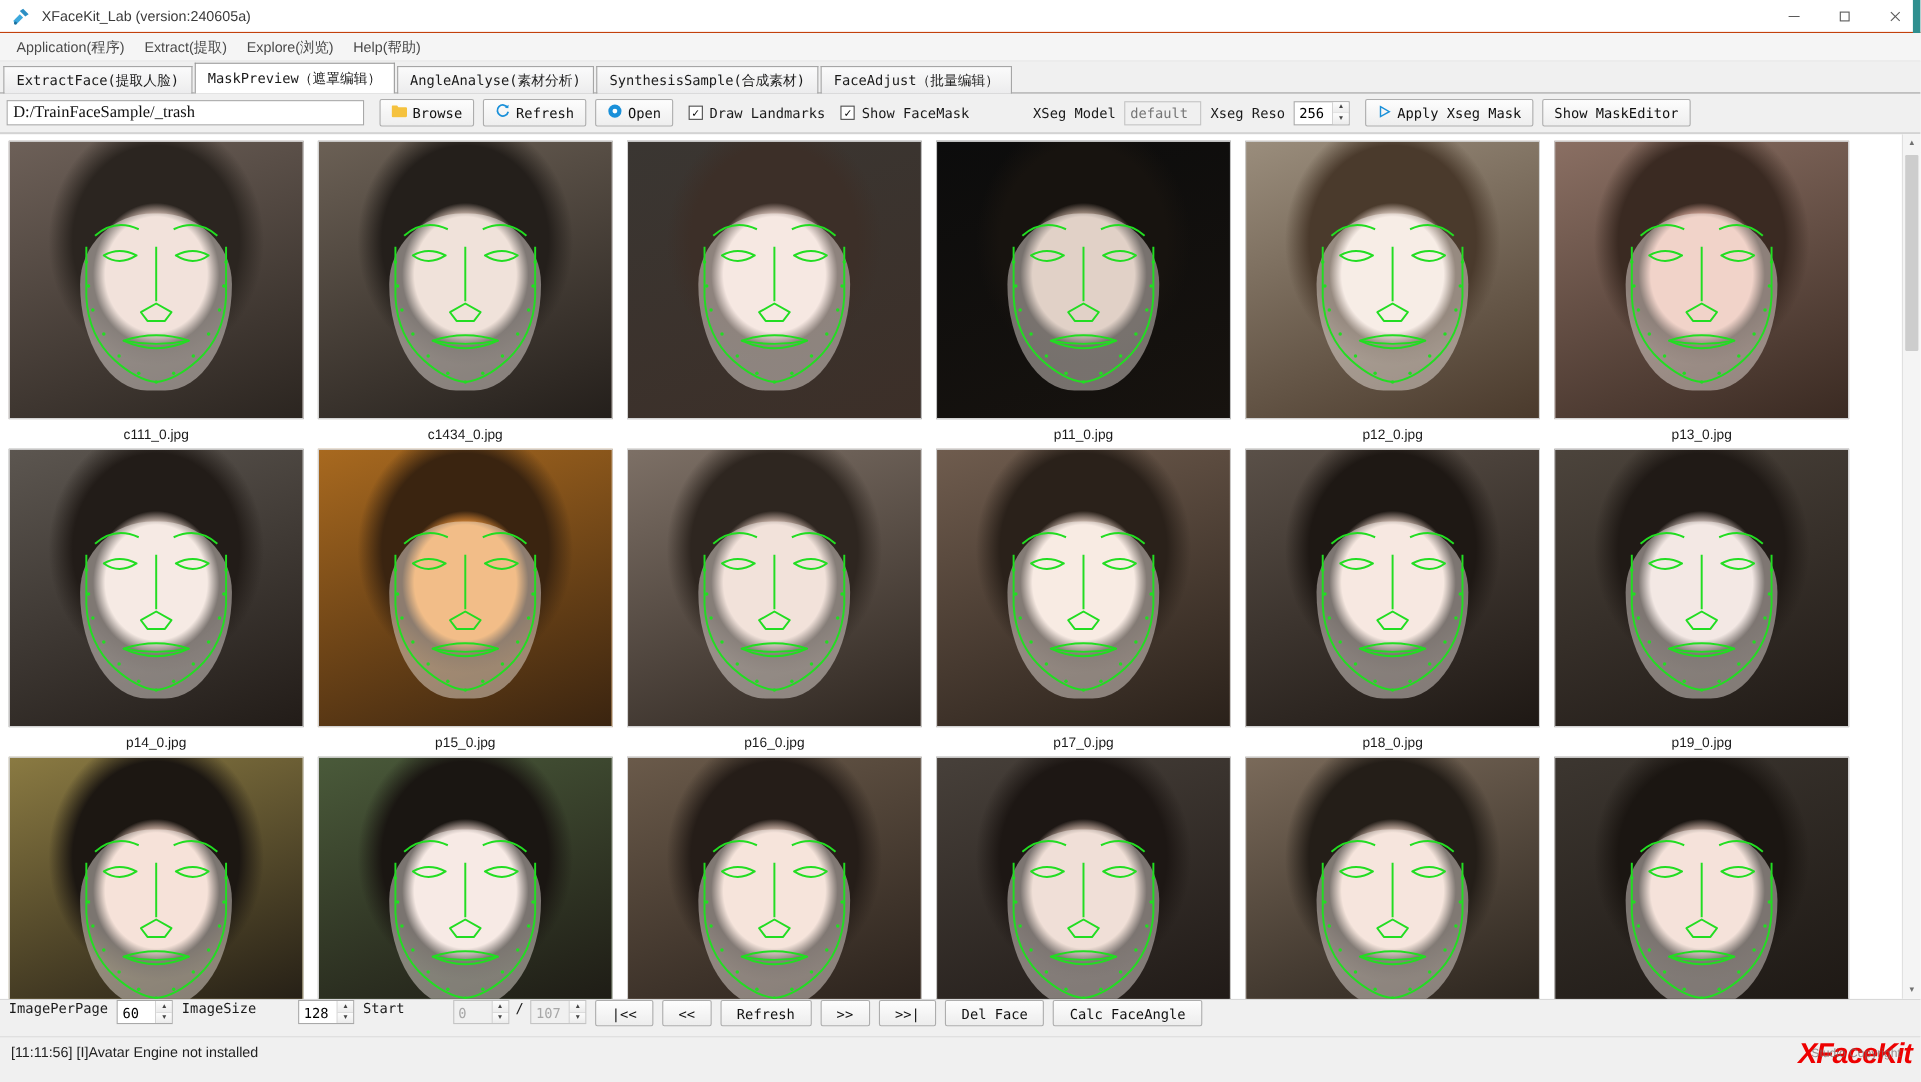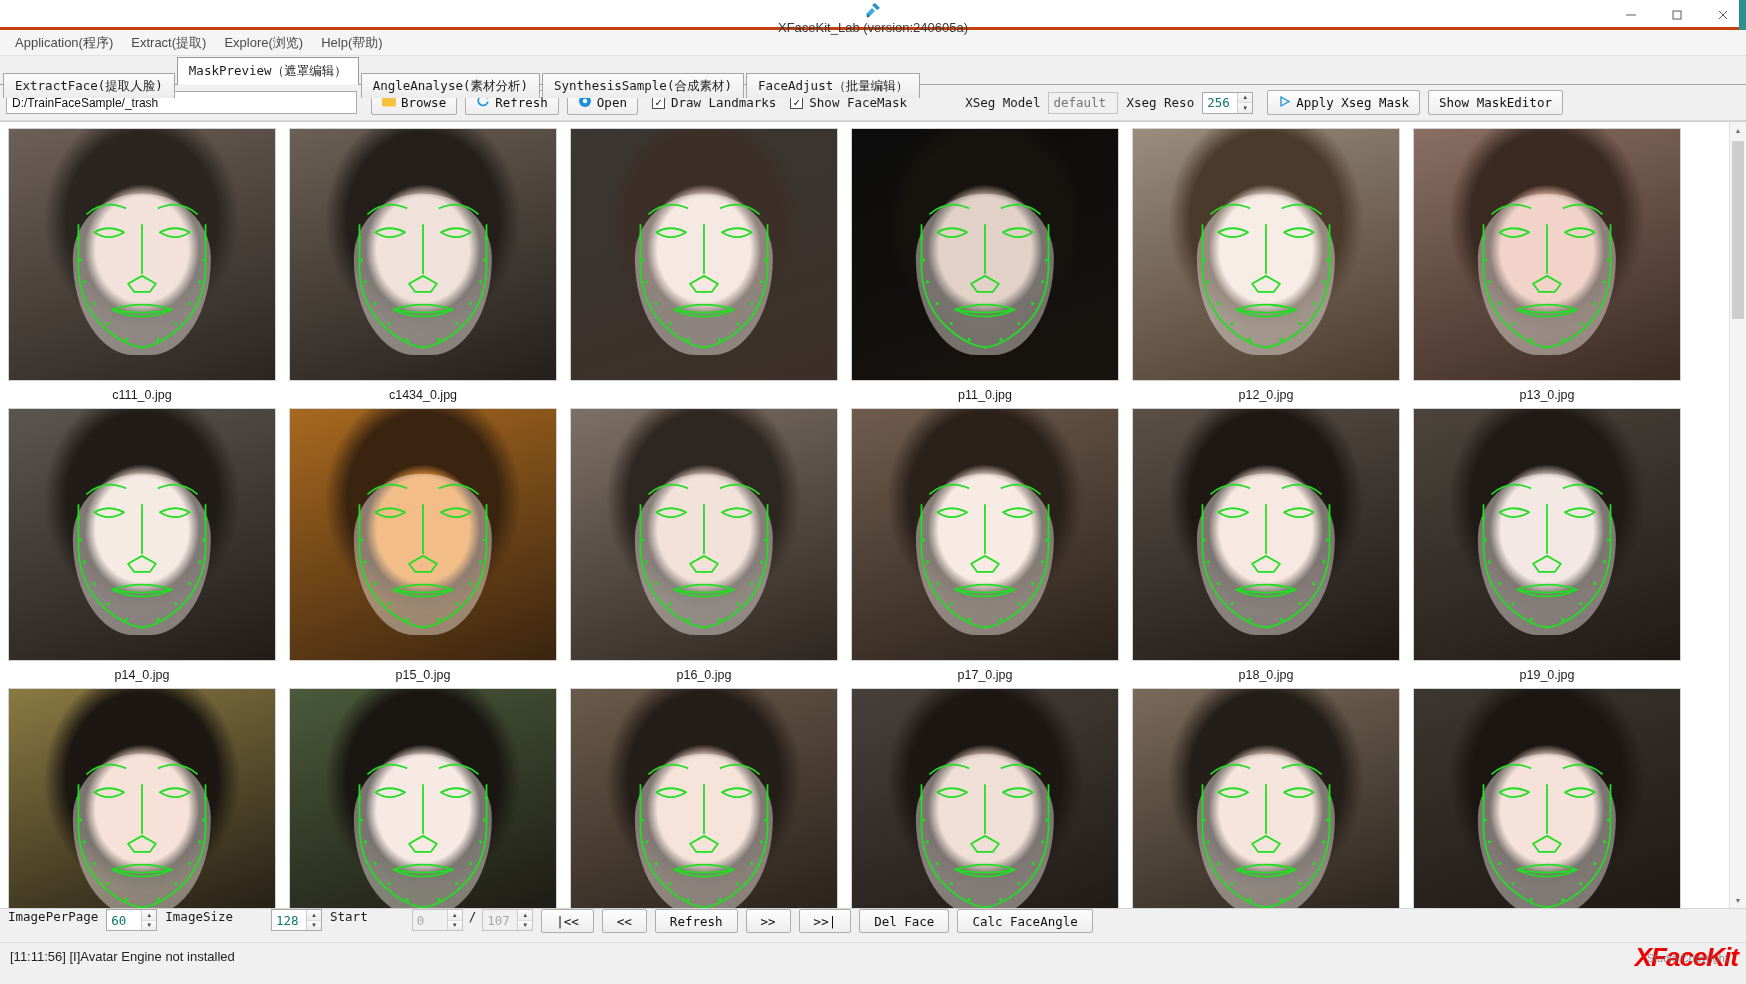--- a/index.html
+++ b/index.html
@@ -11,22 +11,21 @@
     font-size: 13px;
     color: #222;
   }
 
   
   .titlebar {
     height: 30px; width: 100%;
     background: #ffffff;
     display: flex; align-items: center;
     position: relative;
-    border-bottom: 3px solid #c2410c;
-    flex-direction: column;
+    border-bottom: 1px solid #c2410c;
   }
   .app-icon {
     width: 20px; height: 20px; margin-left: 9px; margin-right: 9px;
     position: relative; flex: none;
   }
   .app-icon svg { display:block; }
   .app-title { font-size: 13px; color: #3a3a3a; font-family: "Liberation Sans", sans-serif; }
   .winbtns { position: absolute; right: 0; top: 0; height: 30px; display: flex; }
   .winbtn {
     width: 46px; height: 30px;
@@ -64,45 +63,45 @@
     padding: 0 11px;
     display: flex; align-items: center;
     font-family: "DejaVu Sans Mono", monospace;
     font-size: 12.5px;
     background: linear-gradient(#fbfbfb, #ececed);
     border: 1px solid #a6a6a6;
     border-bottom: none;
     margin-right: 2px;
     color: #1a1a1a;
     position: relative;
-    top: 14px;
+    top: 1px;
   }
   .tab.active {
     background: #ffffff;
     height: 28px;
     z-index: 3;
     border-color: #9a9a9a;
     top: 1px;
   }
 
   
   .toolbar {
     height: 36px; width: 100%;
     background: #f0f0f0;
     display: flex; align-items: center;
     padding: 0 6px;
     border-bottom: 1px solid #d7d7d7;
     gap: 0;
   }
   .path-input {
-    width: 351px; height: 23px;
+    width: 325px; height: 23px;
     border: 1px solid #a9a9a9;
     background: #fff;
-    font-family: Liberation Sans, sans-serif;
-    font-size: 12px;
+    font-family: Liberation Serif, serif;
+    font-size: 15px;
     padding: 0 5px;
     color: #101010;
     outline: none;
   }
   .tb-btn {
     height: 25px;
     border: 1px solid #adadad;
     background: linear-gradient(#fdfdfd, #eeeeee);
     font-family: "DejaVu Sans Mono", monospace;
     font-size: 12.5px;
@@ -127,21 +126,21 @@
     border: 1px solid #c4c4c4; background: #f0f0f0;
     font-family: "DejaVu Sans Mono", monospace; font-size: 12.5px;
     color: #a8a8a8; padding: 0 4px; outline: none;
   }
   .spin {
     display: flex; align-items: stretch; height: 22px;
     border: 1px solid #a9a9a9; background: #fff;
   }
   .spin input {
     width: 34px; border: none; outline: none; background: transparent;
-    font-family: "DejaVu Sans Mono", monospace; font-size: 12.5px; padding: 0 4px; color: #0f766e;
+    font-family: "DejaVu Sans Mono", monospace; font-size: 12.5px; padding: 0 4px; color: #000000;
   }
   .spin .arrows {
     width: 15px; display: flex; flex-direction: column;
     border-left: 1px solid #cfcfcf;
   }
   .spin .arrows div {
     flex: 1; display: flex; align-items: center; justify-content: center;
     background: linear-gradient(#fcfcfc, #ececec);
     font-size: 6px; color: #444; line-height: 1;
   }

